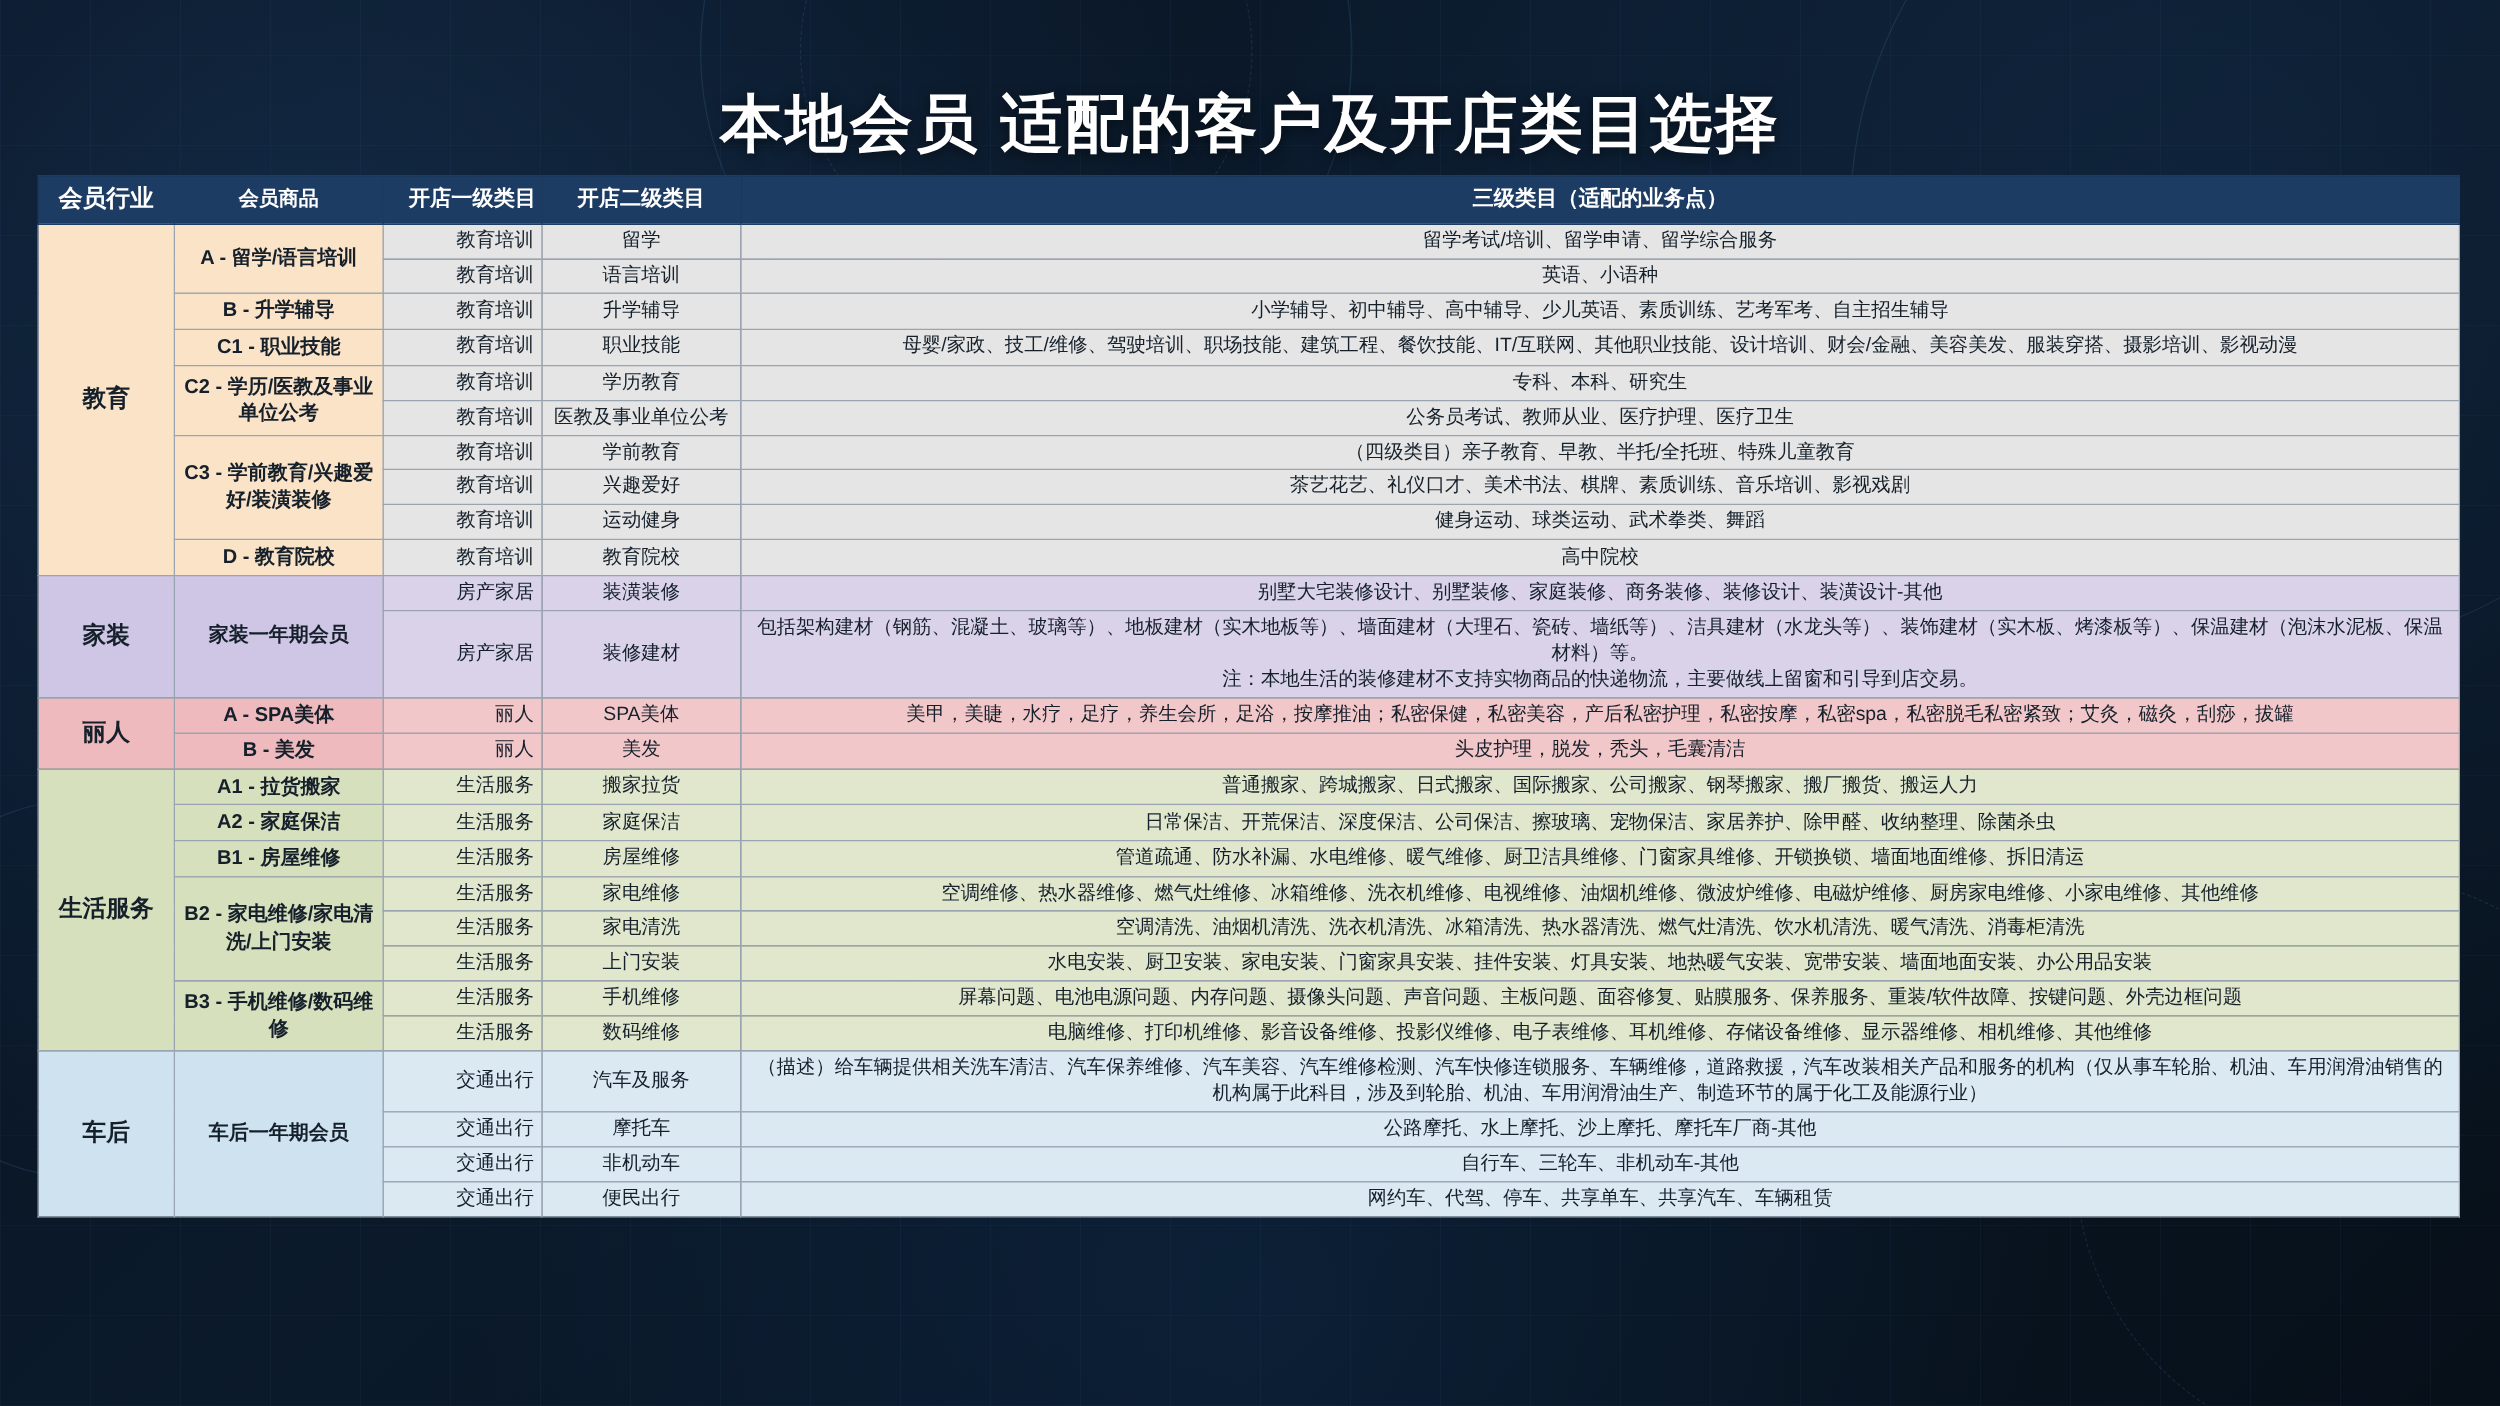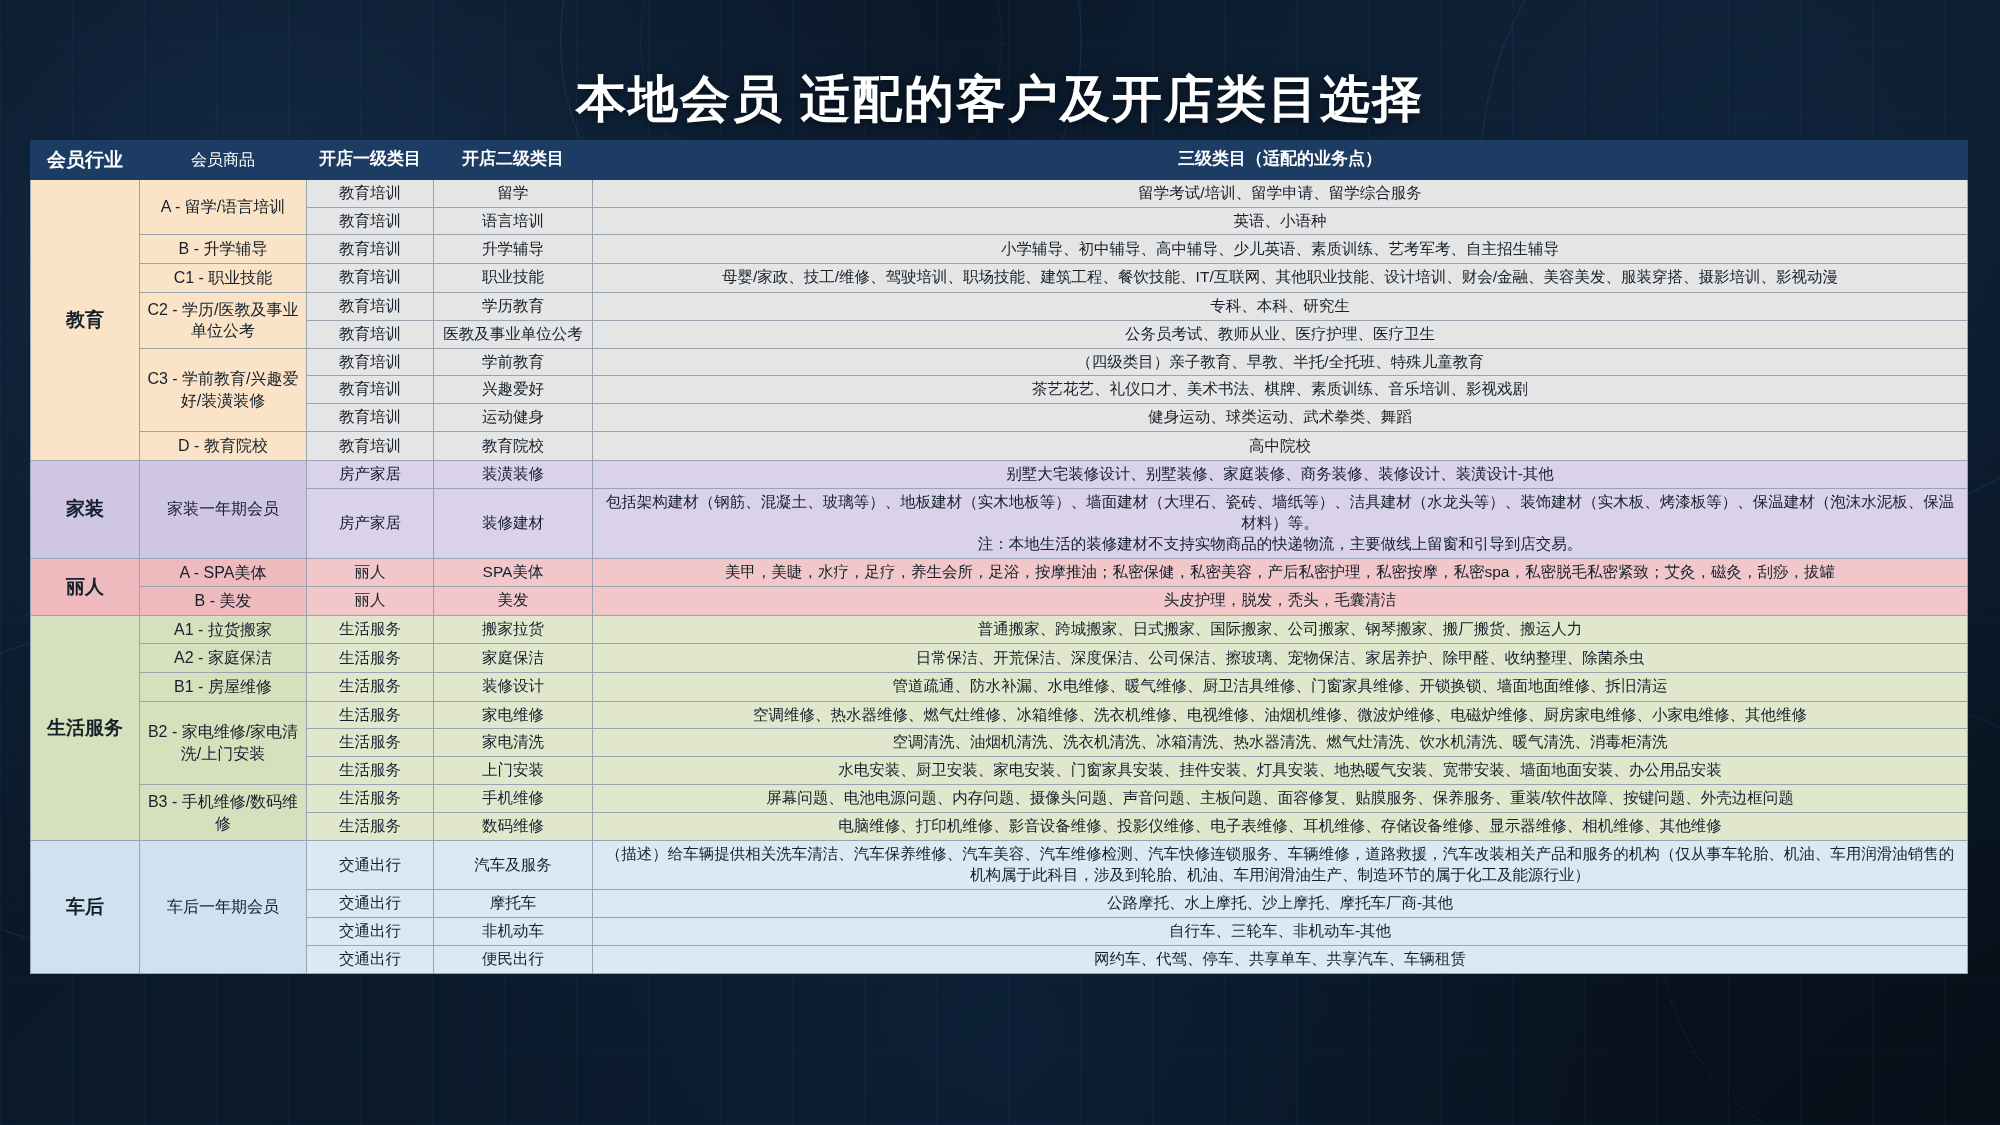--- a/index.html
+++ b/index.html
@@ -45,22 +45,22 @@
     border:1px solid #9aa4b0;
     font-size:15.5px;color:#15202b;
     padding:3px 6px;vertical-align:middle;
     line-height:1.35;
   }
   thead th{
     background:#1d3c63;color:#ffffff;font-weight:bold;
     text-align:center;font-size:17px;padding:6px 4px;border-color:#1d3c63;
   }
   .c-ind{width:100px;text-align:center;font-weight:bold;font-size:19px;}
-  .c-prod{width:158px;text-align:center;font-weight:normal;font-size:16px;margin-top:32px;}
-  .c-l1{width:118px;text-align:center;}
+  .c-prod{width:158px;text-align:center;font-weight:bold;font-size:16px;margin-top:32px;}
+  .c-l1{width:118px;text-align:right;}
   .c-l2{width:150px;text-align:center;}
   .c-l3{text-align:center;}
 
   
   .sec-edu td{background:#e5e5e5;}
   .sec-edu .c-ind,.sec-edu .c-prod{background:#fbe3c8;}
   .sec-home td{background:#d9d2e9;}
   .sec-home .c-ind,.sec-home .c-prod{background:#cfc5e4;}
   .sec-beauty td{background:#f2c7c9;}
   .sec-beauty .c-ind,.sec-beauty .c-prod{background:#eebabd;}
@@ -219,21 +219,21 @@
           <td class="c-prod" rowspan="1">A2 - 家庭保洁</td>
           <td class="c-l1">生活服务</td>
           <td class="c-l2">家庭保洁</td>
           <td class="c-l3">
             <span class="note">日常保洁、开荒保洁、深度保洁、公司保洁、擦玻璃、宠物保洁、家居养护、除甲醛、收纳整理、除菌杀虫</span>
           </td>
         </tr>
         <tr class="sec-life">
           <td class="c-prod" rowspan="1">B1 - 房屋维修</td>
           <td class="c-l1">生活服务</td>
-          <td class="c-l2">装修设计</td>
+          <td class="c-l2">房屋维修</td>
           <td class="c-l3">
             <span class="note">管道疏通、防水补漏、水电维修、暖气维修、厨卫洁具维修、门窗家具维修、开锁换锁、墙面地面维修、拆旧清运</span>
           </td>
         </tr>
         <tr class="sec-life">
           <td class="c-prod" rowspan="3">B2 - 家电维修/家电清洗/上门安装</td>
           <td class="c-l1">生活服务</td>
           <td class="c-l2">家电维修</td>
           <td class="c-l3">
             <span class="note">空调维修、热水器维修、燃气灶维修、冰箱维修、洗衣机维修、电视维修、油烟机维修、微波炉维修、电磁炉维修、厨房家电维修、小家电维修、其他维修</span>

